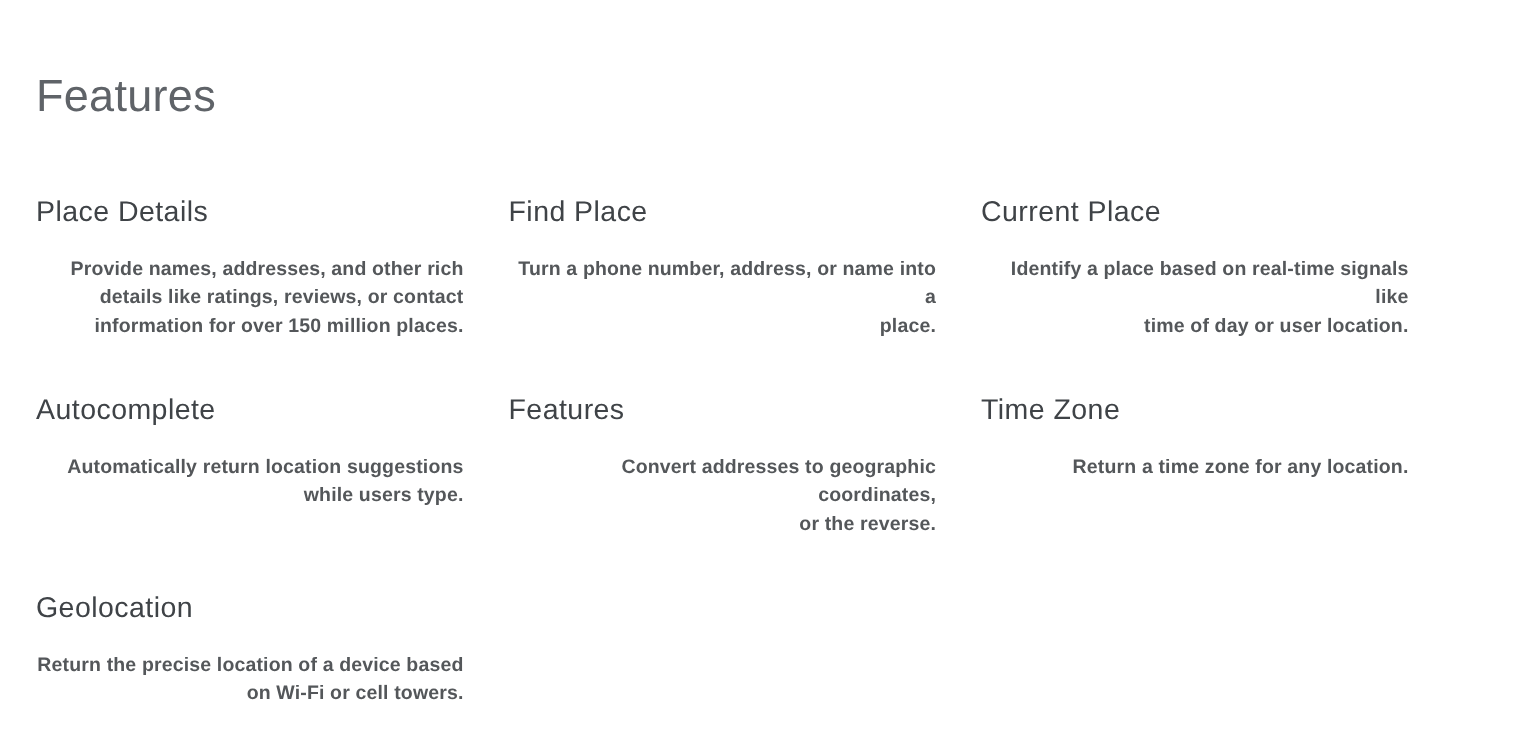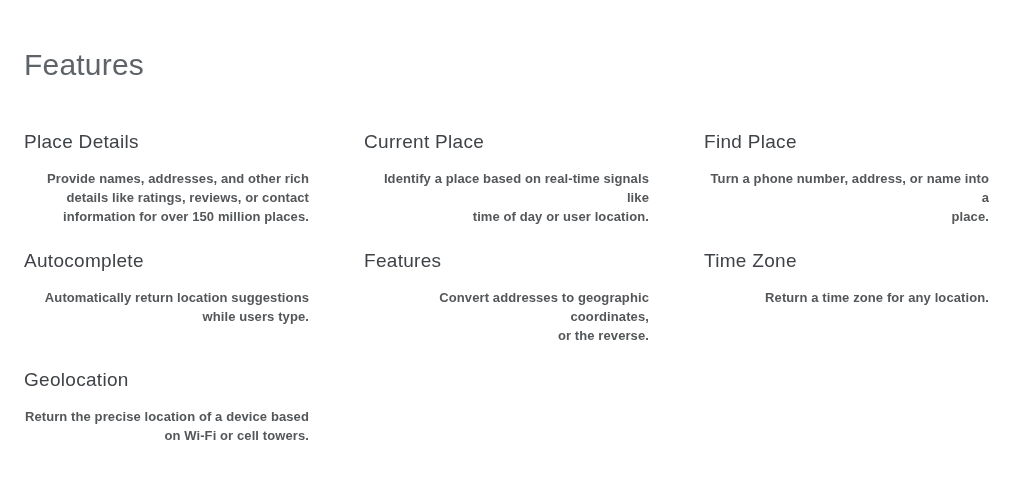--- a/index.html
+++ b/index.html
@@ -24,21 +24,20 @@
     font-size: 30px;
     line-height: 32px;
     font-weight: 300;
     color: #5f6368;
     letter-spacing: 0.2px;
   }
   .features-grid {
     display: grid;
     grid-template-columns: 315px 315px 300px;
     grid-row-gap: 38px;
-    gap: 25px;
   }
   .feature-card {
     display: block;
   }
   .feature-heading {
     margin: 0 0 17px 0;
     font-size: 19px;
     line-height: 20px;
     font-weight: 400;
     color: #3f4347;
@@ -65,29 +64,29 @@
   <div class="features-grid">
 
     <div class="feature-card">
       <h3 class="feature-heading">Place Details</h3>
       <p class="feature-desc">Provide names, addresses, and other rich
 details like ratings, reviews, or contact
 information for over 150 million places.</p>
     </div>
 
     <div class="feature-card">
+      <h3 class="feature-heading">Find Place</h3>
+      <p class="feature-desc">Turn a phone number, address, or name into a
+place.</p>
+    </div>
+
+    <div class="feature-card">
       <h3 class="feature-heading">Current Place</h3>
       <p class="feature-desc">Identify a place based on real-time signals like
 time of day or user location.</p>
-    </div>
-
-    <div class="feature-card">
-      <h3 class="feature-heading">Find Place</h3>
-      <p class="feature-desc">Turn a phone number, address, or name into a
-place.</p>
     </div>
 
     <div class="feature-card">
       <h3 class="feature-heading">Autocomplete</h3>
       <p class="feature-desc">Automatically return location suggestions
 while users type.</p>
     </div>
 
     <div class="feature-card">
       <h3 class="feature-heading">Features</h3>

